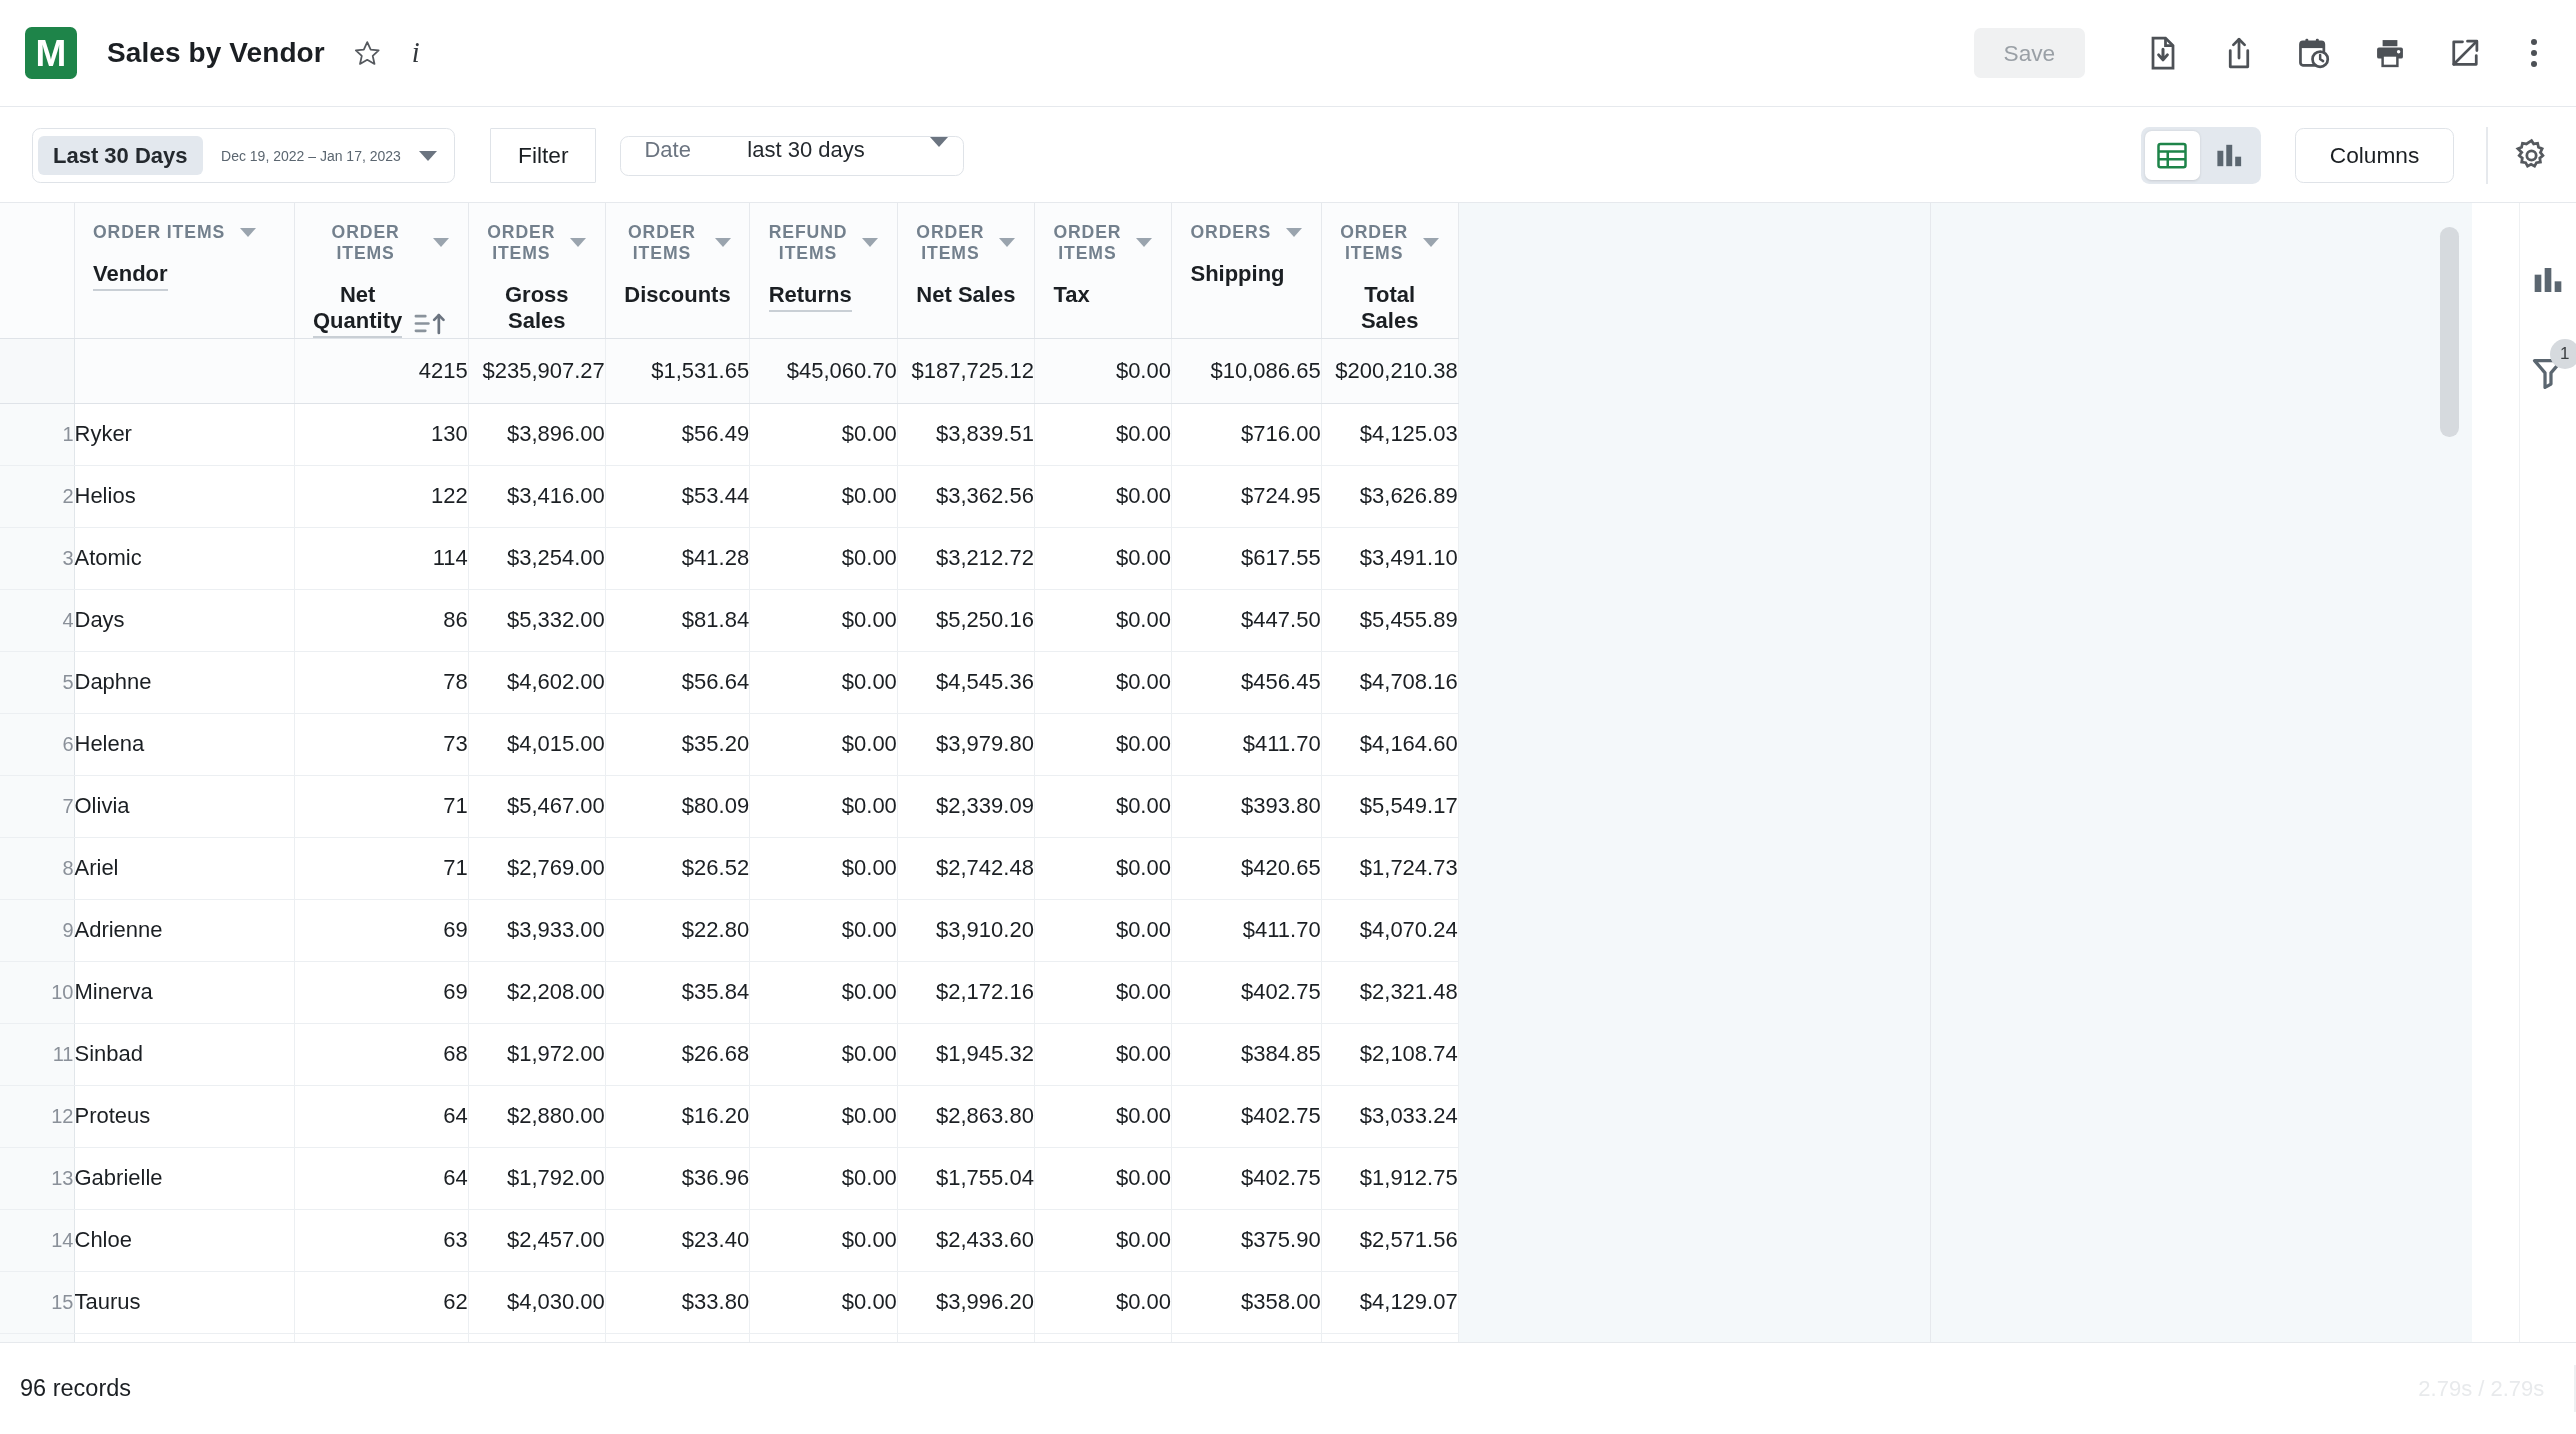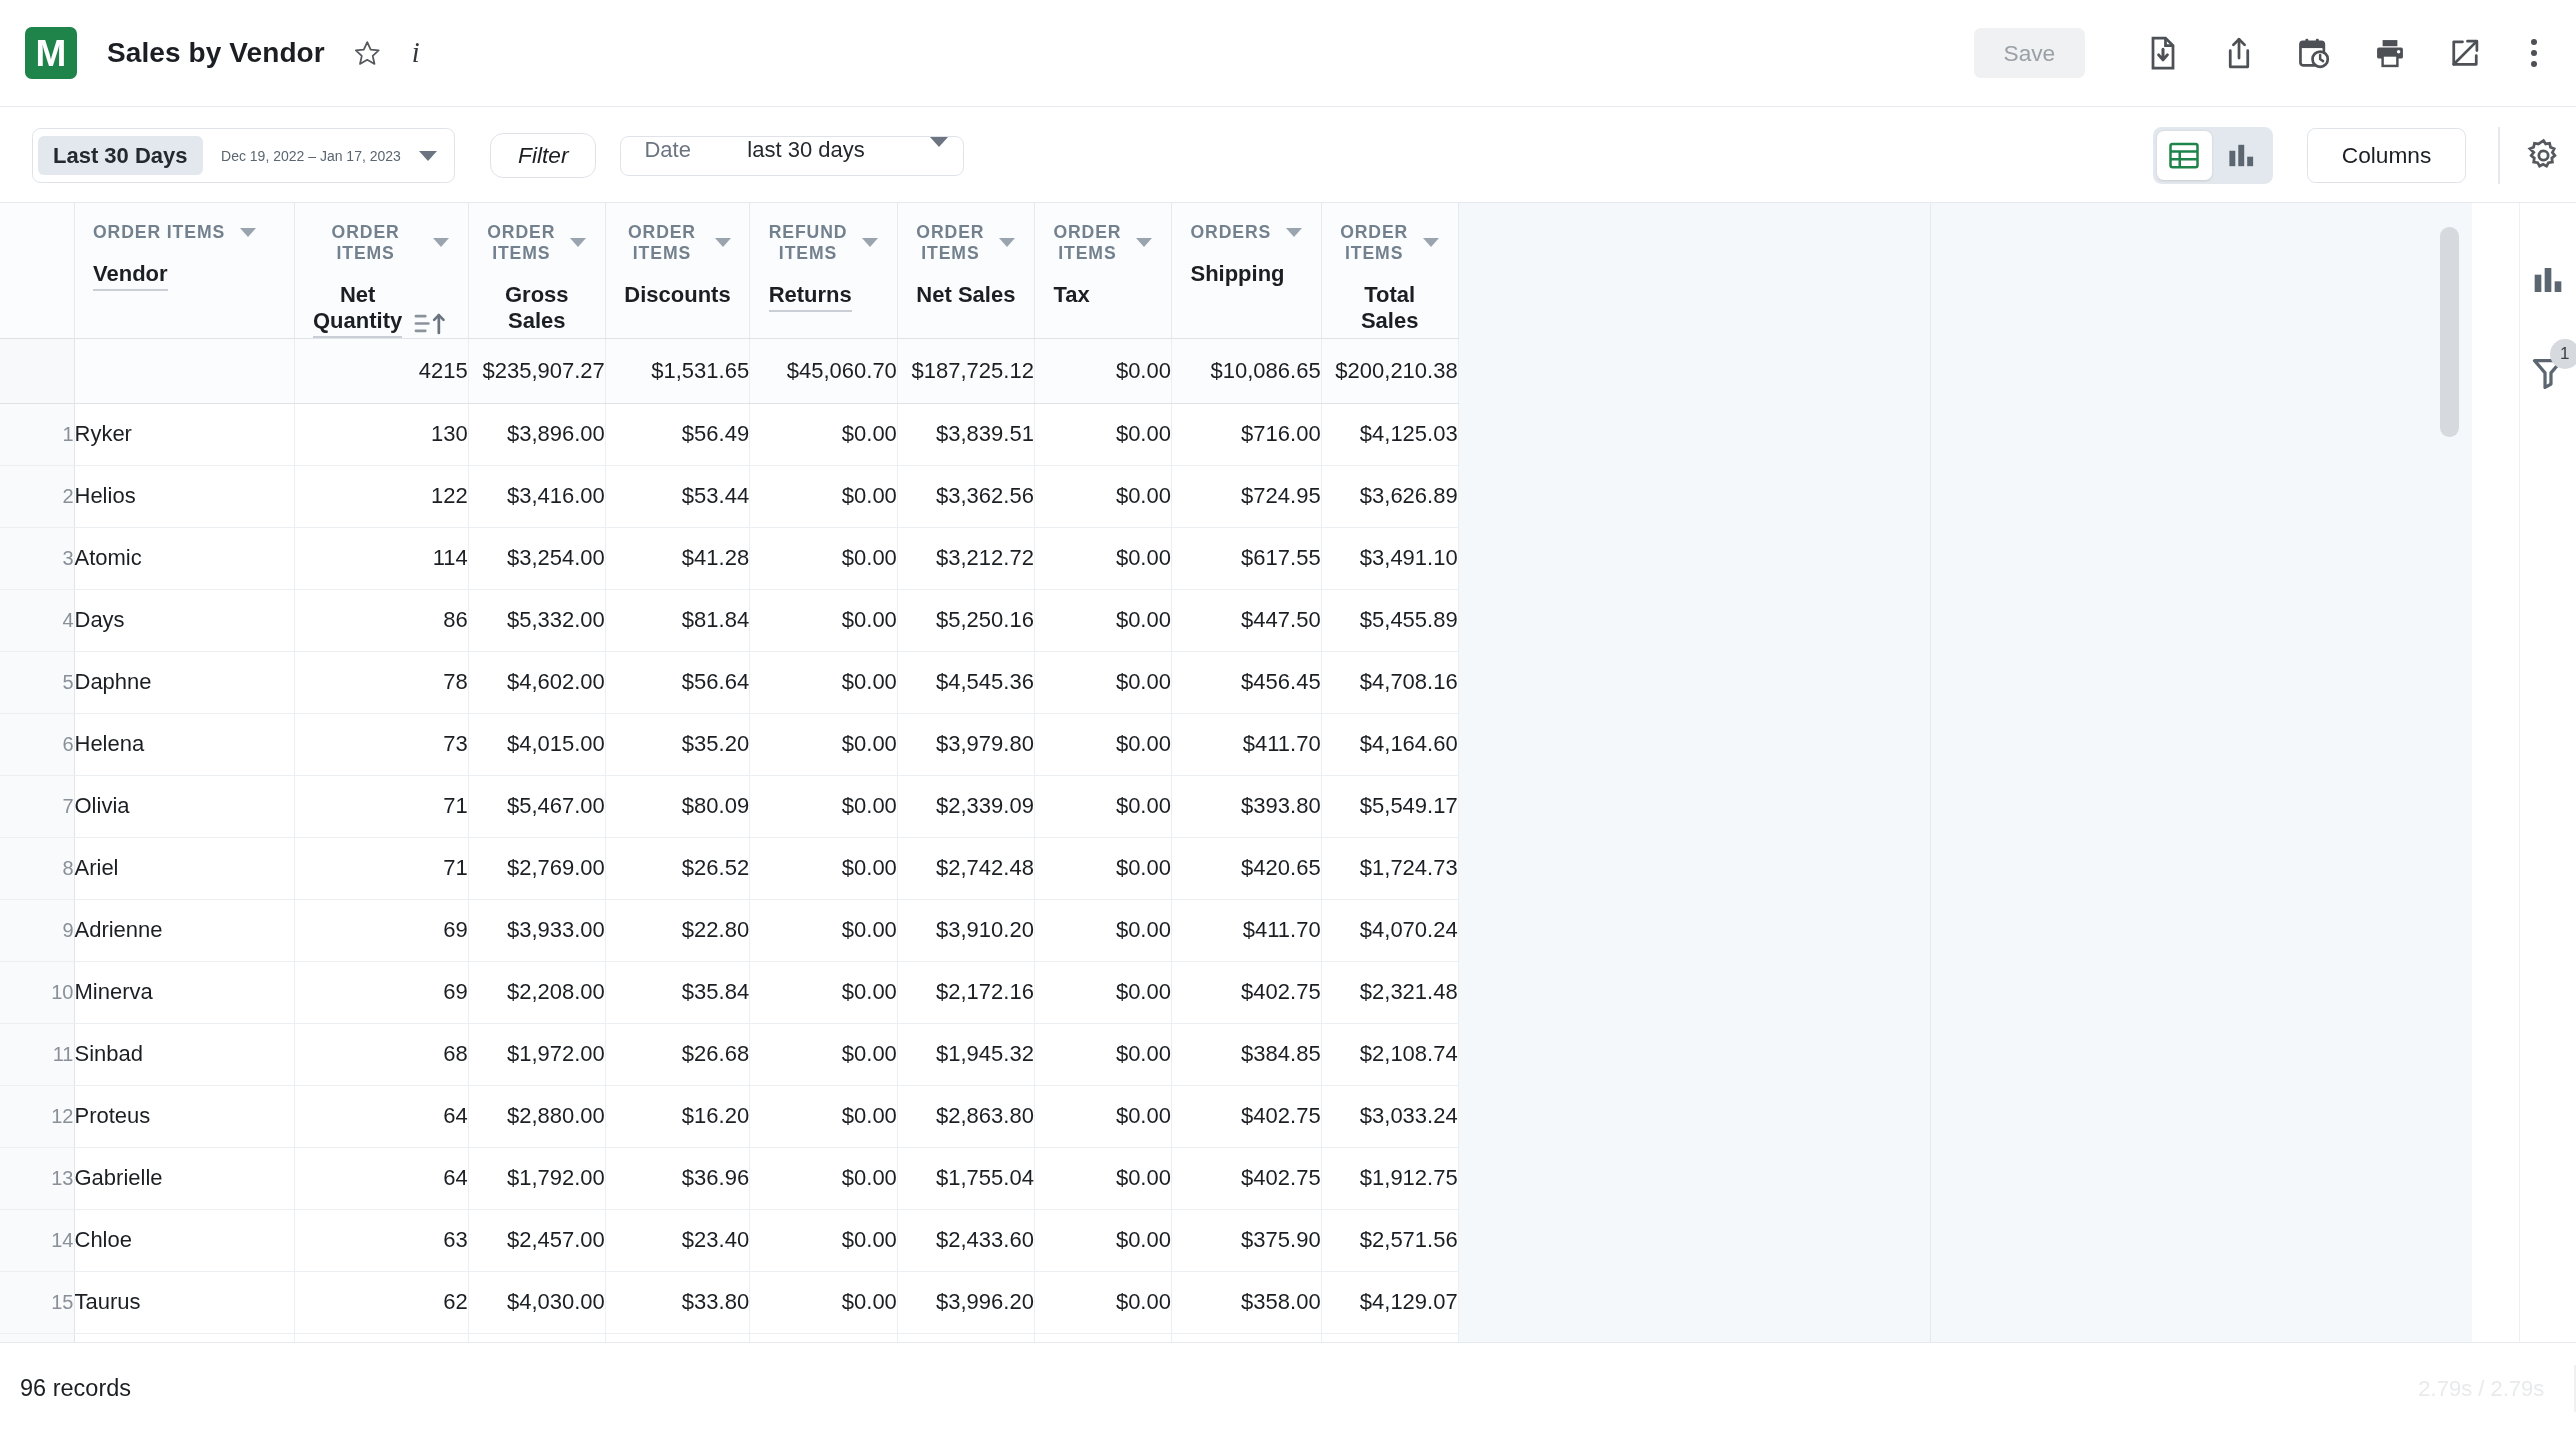--- a/index.html
+++ b/index.html
@@ -58,29 +58,29 @@
     display: flex; align-items: center; padding: 0 5px 0 5px;
   }
   .pill {
     background: #e3e8ee; color: #24292e; border-radius: 5.9px;
     font-size: 22px; font-weight: 700; padding: 8.4px 15px; line-height: 1;
   }
   .daterange-text { font-size: 14px; color: #5b6670; margin: 0 18.5px 0 18.5px; }
   .caret { width: 0; height: 0; border-left: 9.2px solid transparent; border-right: 9.2px solid transparent;
            border-top: 10px solid #6b7480; margin-right: 11.7px; }
   .filter-btn {
-    margin-left: 35px; height: 45px; border: 1.7px solid #dfe3e8; border-radius: 13px;
-    display: flex; align-items: center; padding: 0 27px; font-size: 22.7px; color: #1b1f23; font-style: italic;
+    margin-left: 35px; height: 55px; border: 1.7px solid #dfe3e8; border-radius: 1px;
+    display: flex; align-items: center; padding: 0 27px; font-size: 22.7px; color: #1b1f23;
   }
   .datefilter {
     margin-left: 23.5px; height: 40px; border: 1.7px solid #dfe3e8; border-radius: 8.4px;
     display: flex; align-items: flex-start; padding: 0 11.7px 0 23.5px; font-size: 22px; color: #24292e; gap: 48px;
   }
   .datefilter .lbl { color: #6b7480; margin-right: 8.4px; }
-  .filterbar-right { margin-left: auto; display: flex; align-items: center; padding-right: 4px; text-align: right; }
+  .filterbar-right { margin-left: auto; display: flex; align-items: center; padding-right: 16px; text-align: right; }
   .viewtoggle {
     display: flex; align-items: center; background: #e3e8ee; border-radius: 8.4px; padding: 4.2px; gap: 1.7px;
   }
   .vt-seg { width: 55px; height: 49px; border-radius: 6.7px; display: flex; align-items: center; justify-content: center; }
   .vt-seg.active { background: #ffffff; box-shadow: 0 0.8px 2.5px rgba(0,0,0,.12); }
   .columns-btn {
     margin-left: 34px; height: 55px; border: 1.7px solid #dfe3e8; border-radius: 8.4px;
     display: flex; align-items: center; padding: 0 34px; font-size: 22.7px; color: #1b1f23;
   }
   .fb-divider { width: 1.7px; height: 57px; background: #e6e9ed; margin-left: 32px; }

